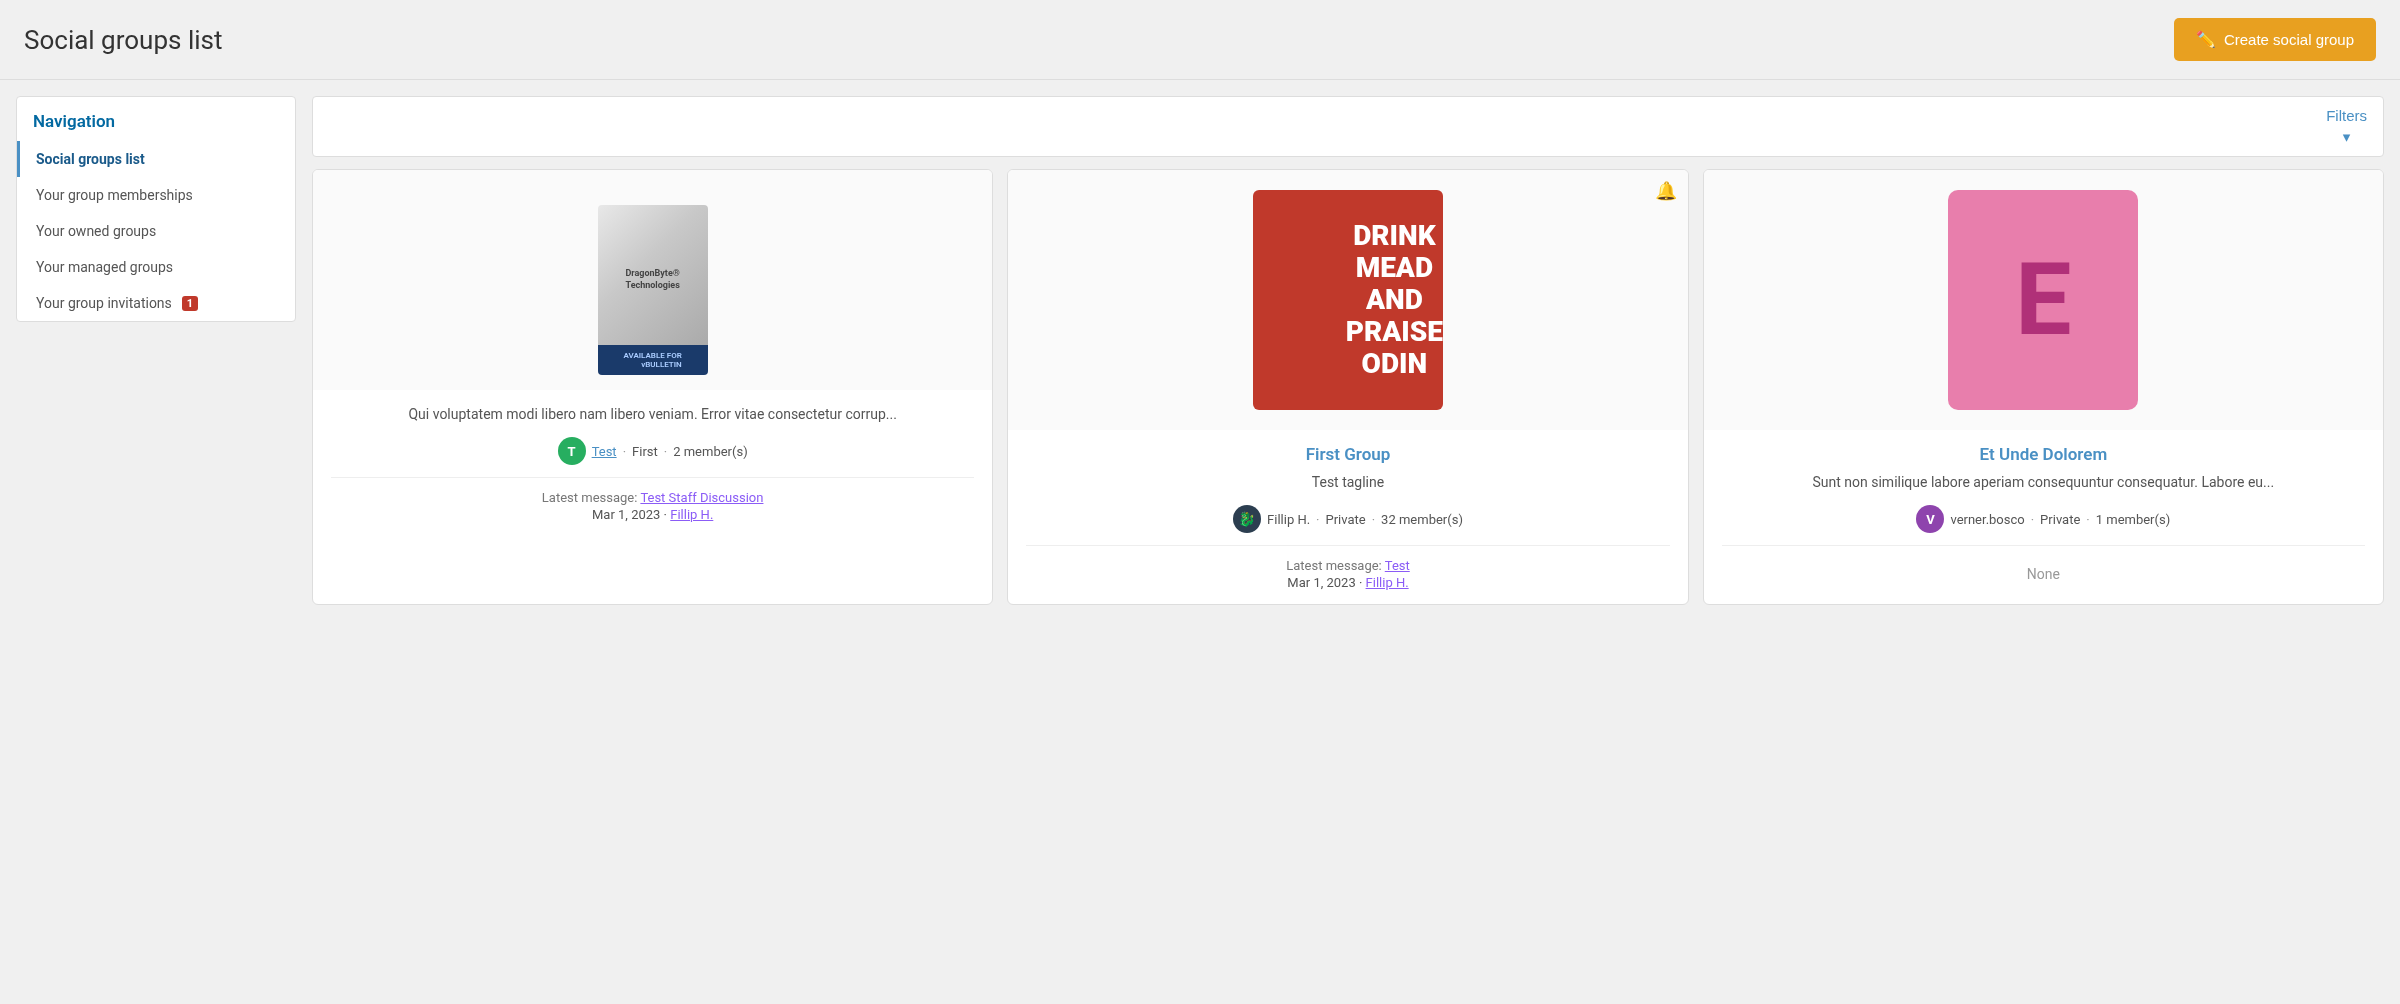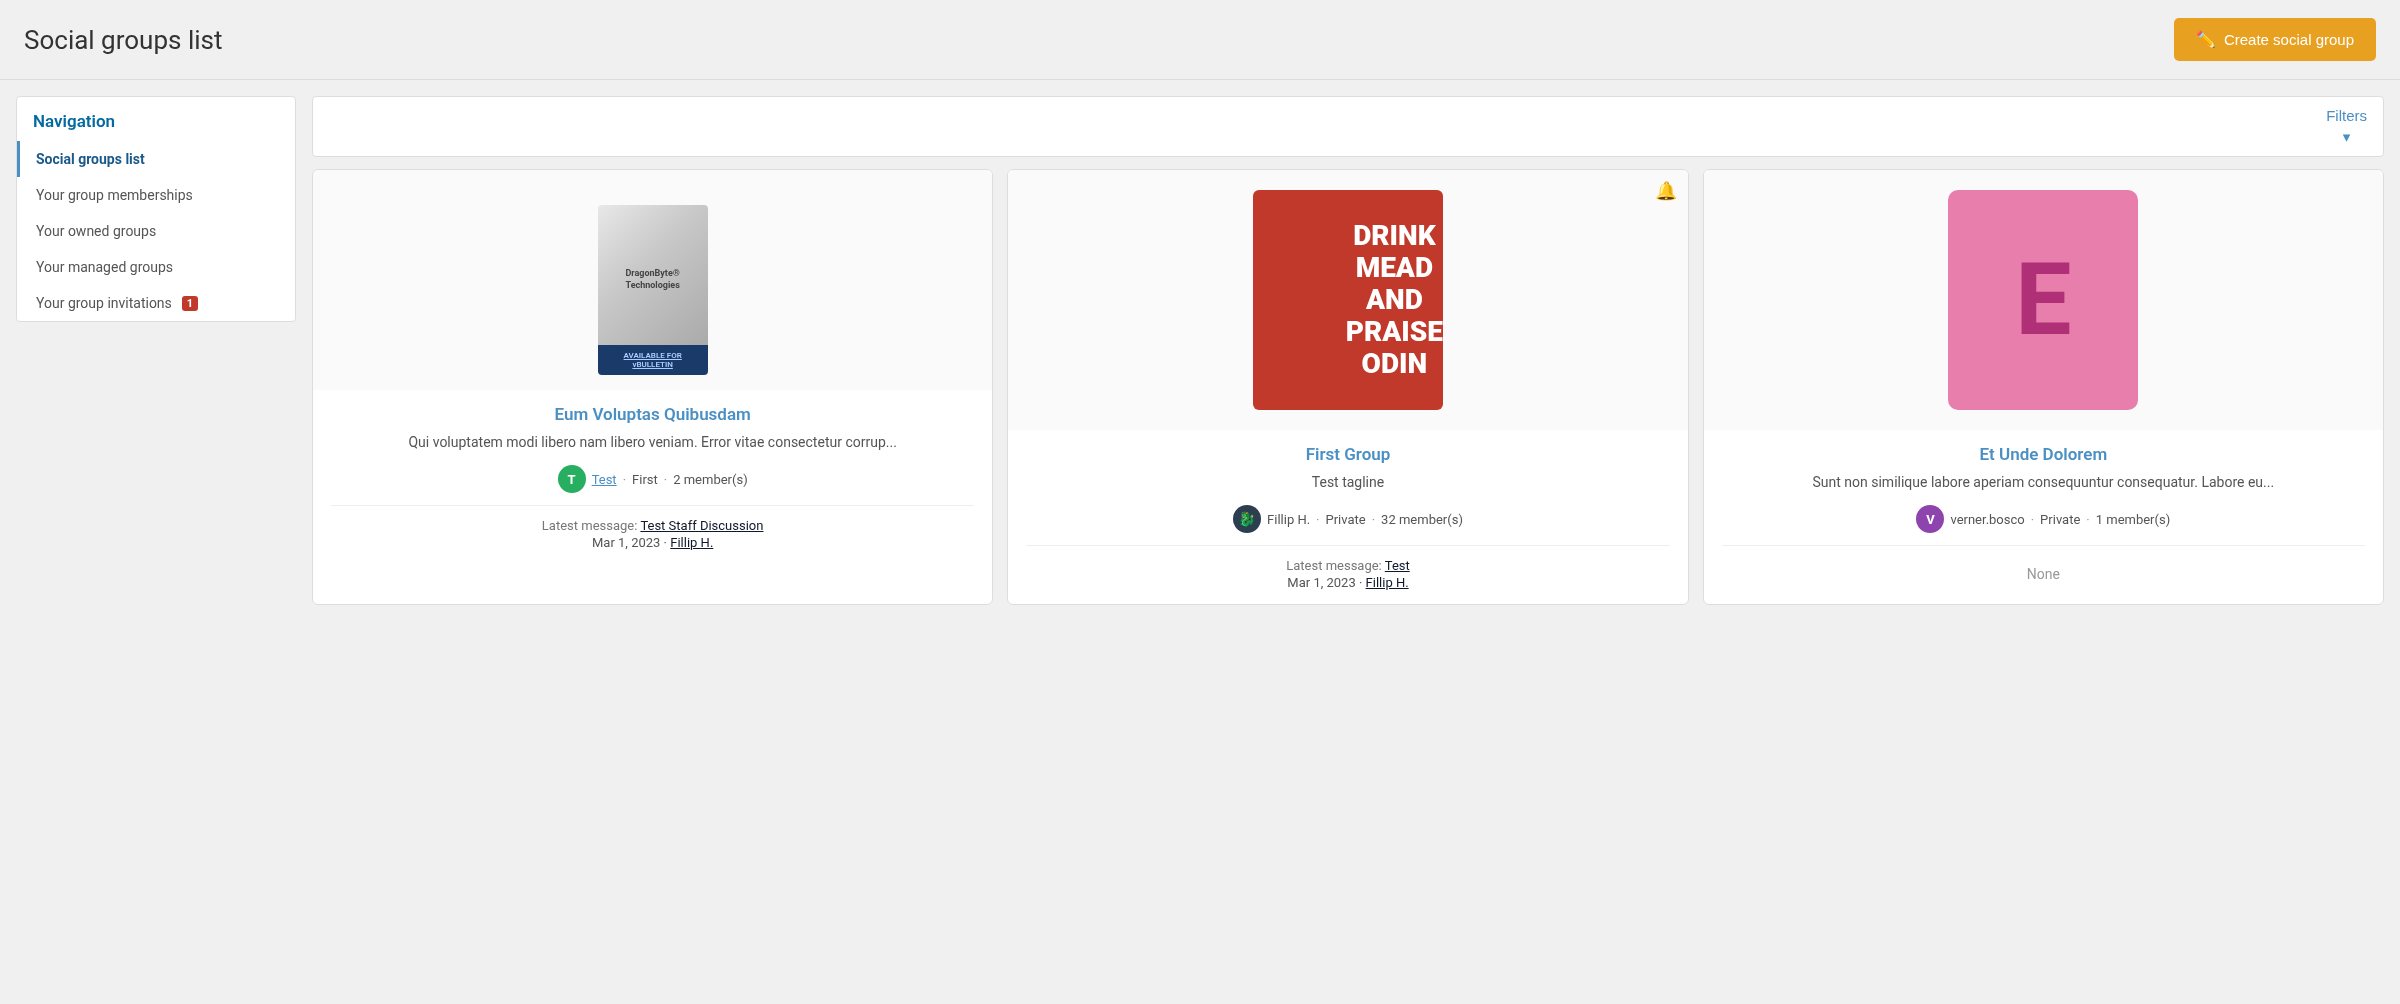--- a/index.html
+++ b/index.html
@@ -159,23 +159,22 @@
       background: #1a3a6a;
       position: absolute;
       left: 15px;
       top: 150px;
       border-radius: 0 0 4px 4px;
       display: flex;
       align-items: center;
       justify-content: center;
       font-size: 8px;
       color: #aaccff;
-      text-align: center;
+      text-align: right;
       font-weight: 600;
-      text-decoration: underline;
     }
     .db-logo-text {
       font-size: 9px;
       color: #444;
       text-align: right;
       font-weight: 700;
       line-height: 1.3;
     }
     
     .mead-box {
@@ -273,21 +272,21 @@
       text-decoration: underline;
       cursor: pointer;
     }
     .meta-dot { color: #999; }
     .card-footer {
       font-size: 13px;
       color: #777;
       text-align: center;
     }
     .card-footer-link {
-      color: #0f172a;
+      color: #8b5cf6;
       text-decoration: underline;
       cursor: pointer;
     }
     .card-footer-none {
       color: #999;
       text-align: center;
       font-size: 14px;
       padding: 8px 0;
     }
     .footer-date {
@@ -343,21 +342,20 @@
         <div class="card-image-area">
 
           <div class="db-box">
             <div class="db-box-body">
               <div class="db-logo-text">DragonByte®<br>Technologies</div>
             </div>
             <div class="db-box-bottom">AVAILABLE FOR<br>vBULLETIN</div>
           </div>
         </div>
         <div class="card-body">
-          <a class="card-title">Eum Voluptas Quibusdam</a>
           <p class="card-desc">Qui voluptatem modi libero nam libero veniam. Error vitae consectetur corrup...</p>
           <div class="card-meta">
             <div class="avatar-circle avatar-green">T</div>
             <a class="meta-link">Test</a>
             <span class="meta-dot">·</span>
             <span>First</span>
             <span class="meta-dot">·</span>
             <span>2 member(s)</span>
           </div>
           <div class="card-footer">

